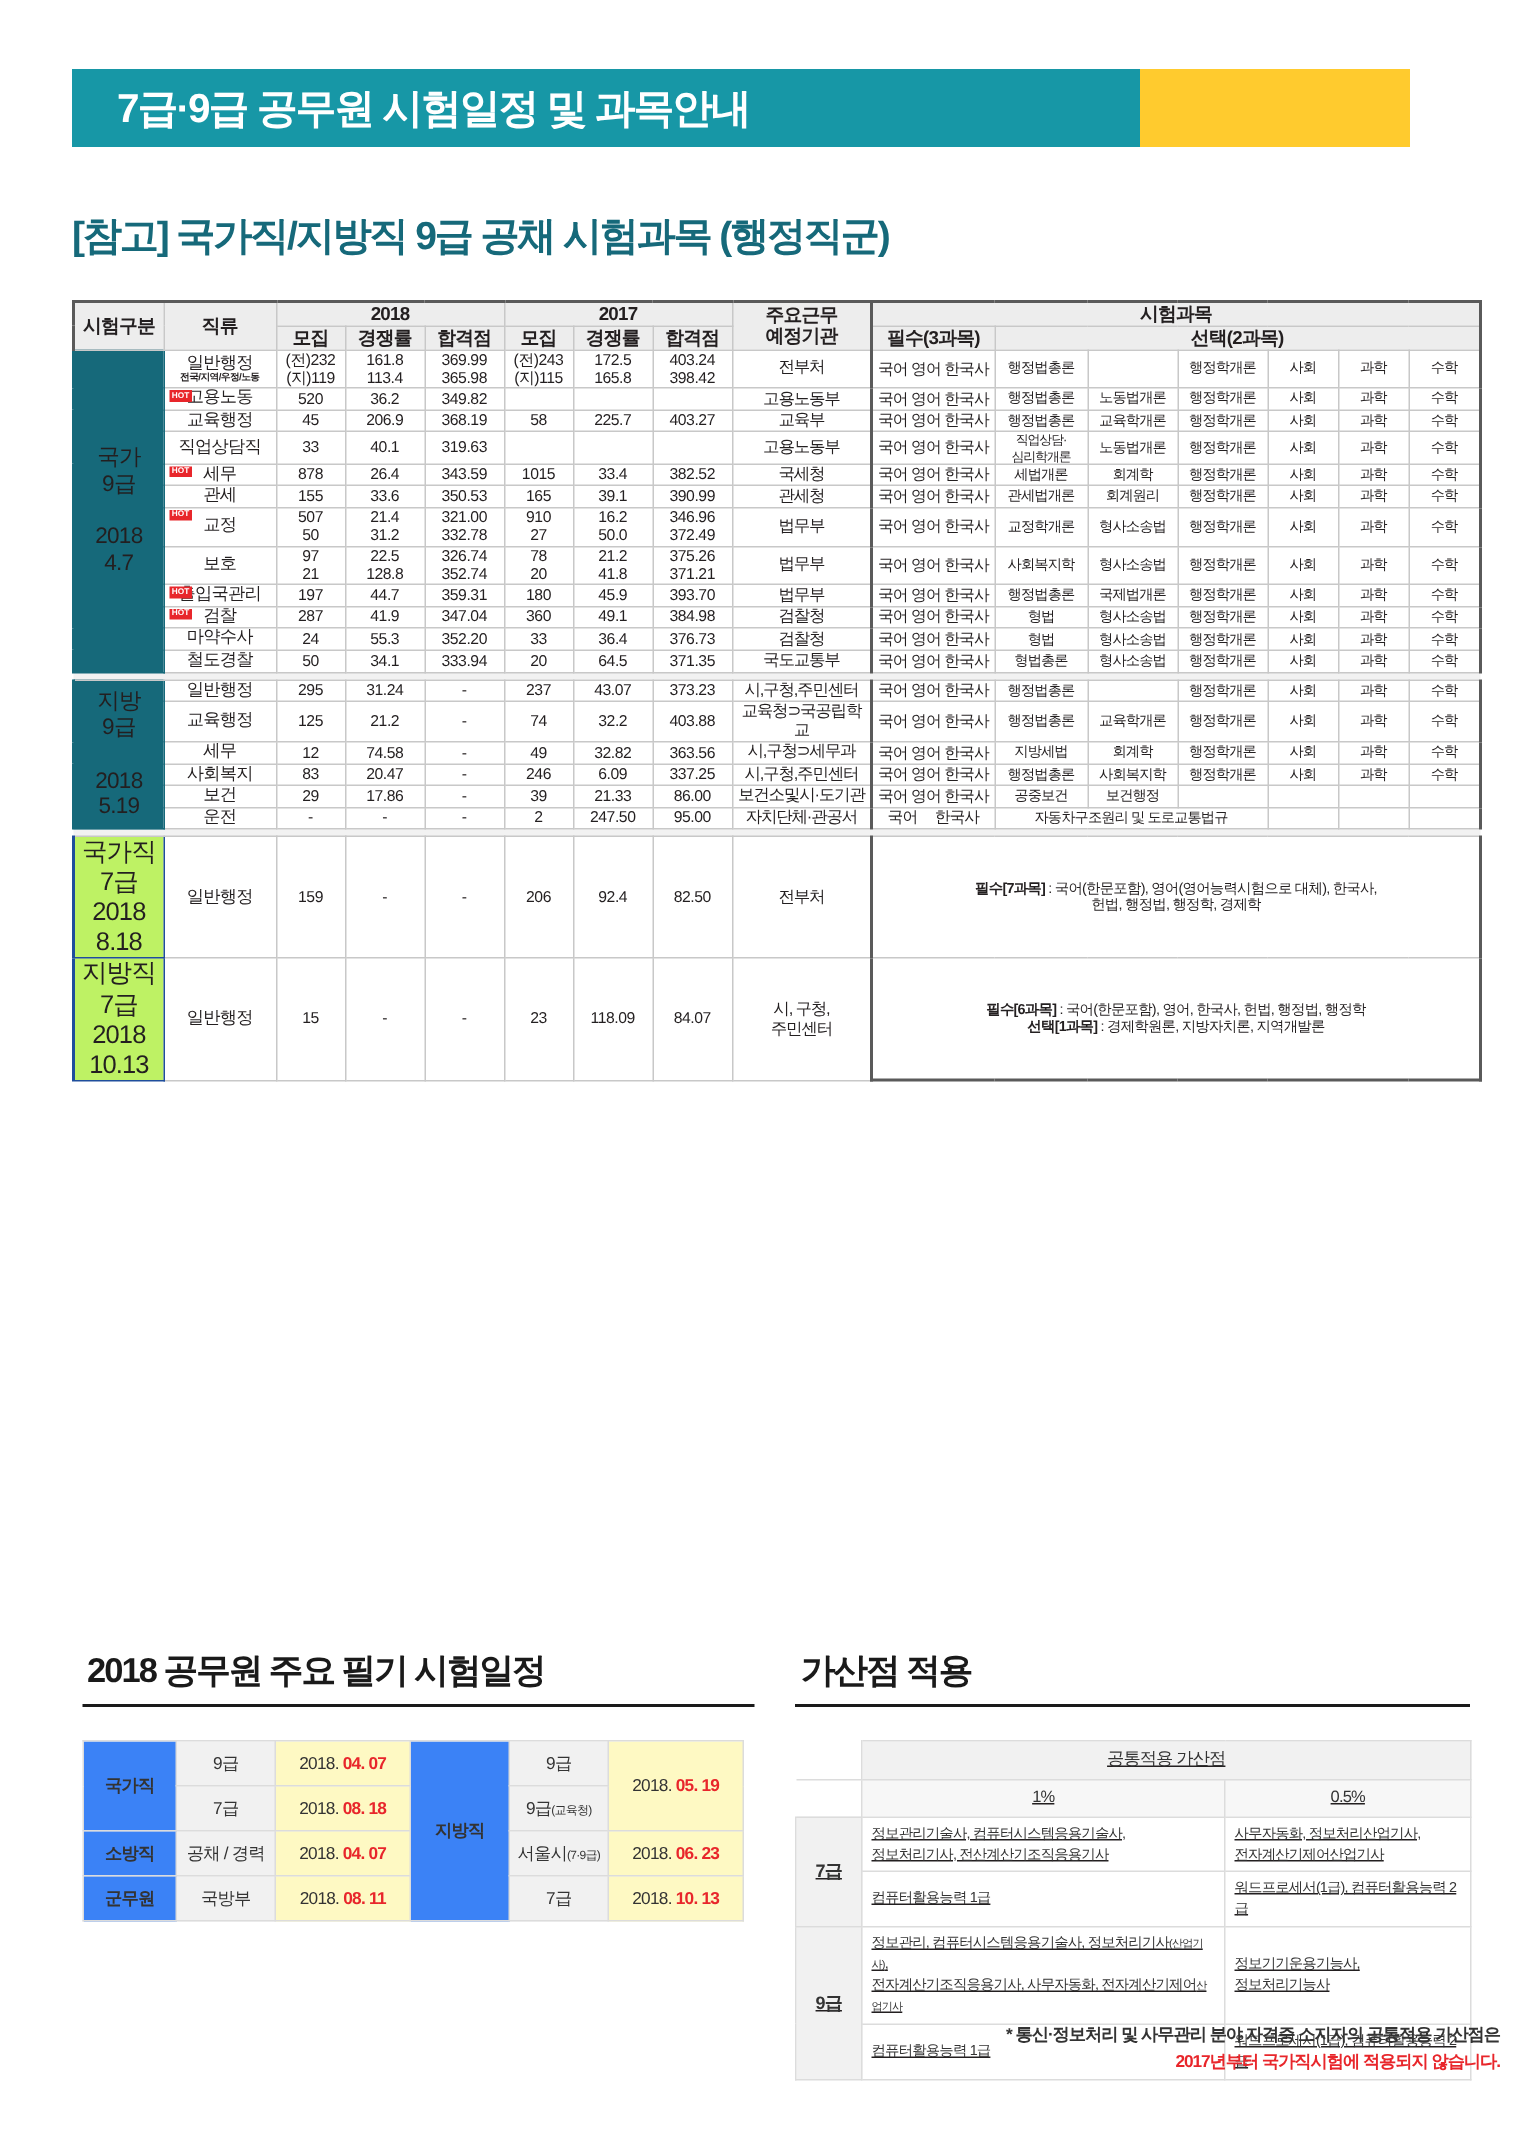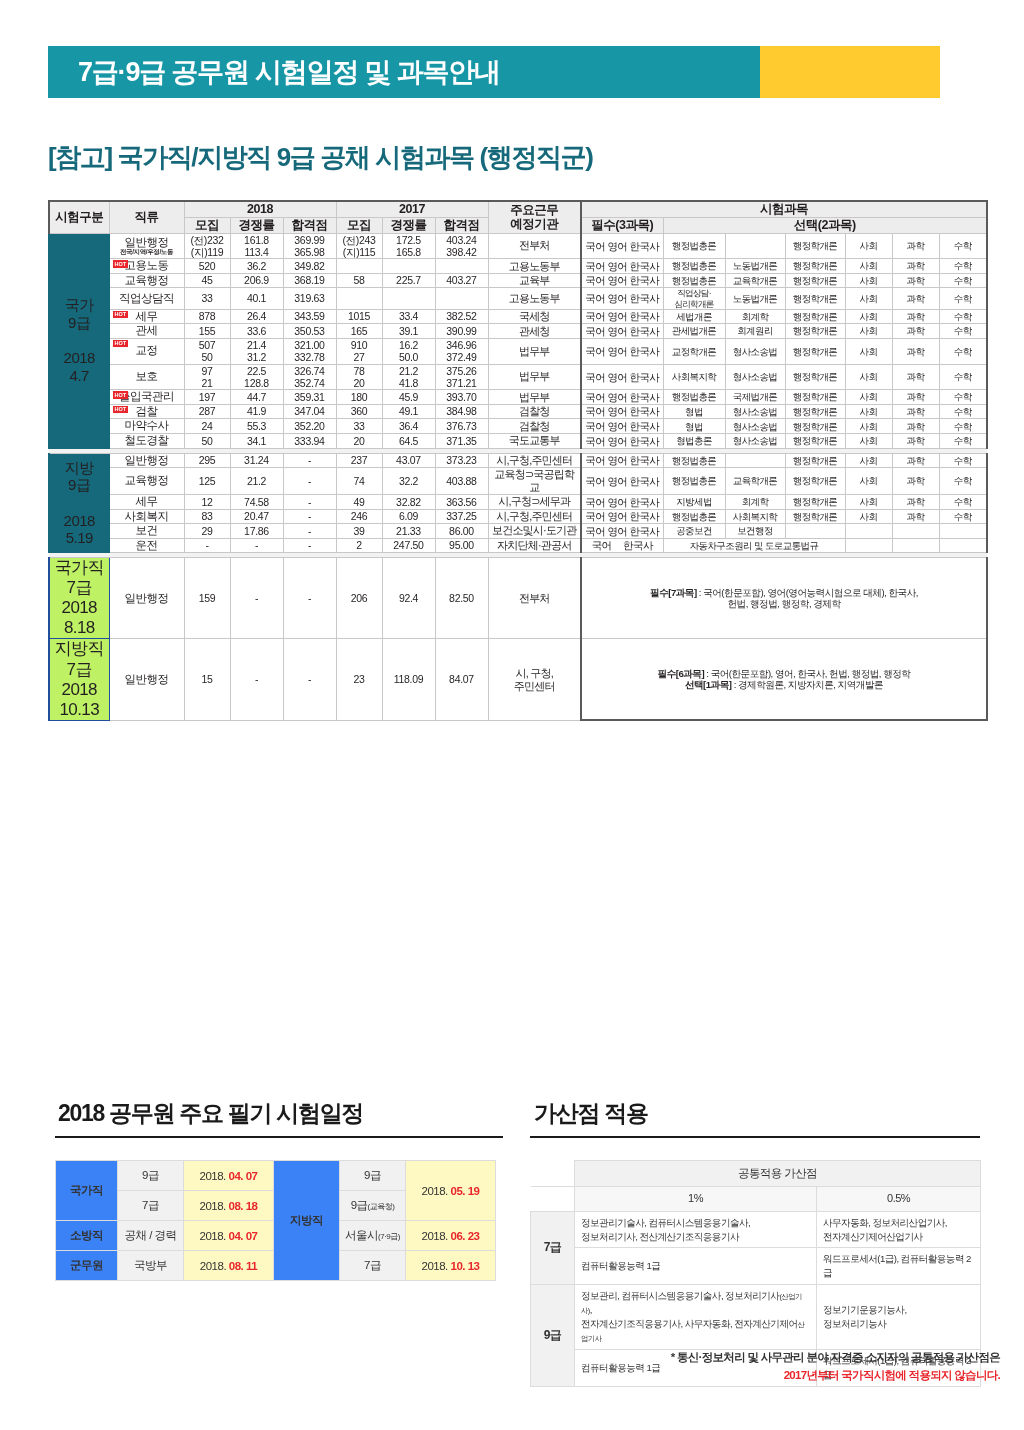--- a/index.html
+++ b/index.html
@@ -97,21 +97,21 @@
     height:30px; letter-spacing:-0.5px; color:#333;
   }
   .sched-table td.lbl { background:#3b82f6; font-weight:bold; }
   .sched-table td.lbl2 { background:#f1f1f1; }
   .sched-table td.dt { background:#fef9c3; }
   .dt .red { color:#e8262b; font-weight:bold; }
   .tiny { font-size:8px; letter-spacing:-0.5px; }
 
   .bonus-table {
     position:absolute; left:530px; top:1160px;
-    border-collapse:collapse; table-layout:fixed; font-size:9.6px;
+    border-collapse:collapse; table-layout:fixed; font-size:9.6px;text-decoration:underline;
   }
   .bonus-table td {
     border:1px solid #dcdcdc; vertical-align:middle;
     padding:4px 6px; letter-spacing:-0.55px; color:#333; line-height:1.45;
   }
   .bonus-table td.hd { background:#f1f1f1; text-align:center; font-size:11.5px; letter-spacing:-0.6px; }
   .bonus-table td.hd2 { background:#f7f7f7; text-align:center; font-size:11px; }
   .bonus-table td.gcol { background:#f1f1f1; text-align:center; font-size:12px; font-weight:bold; }
   .bonus-table td.blank { background:#ffffff; border-left:none; border-top:none; }
   .note-sup { font-size:7.4px; }

